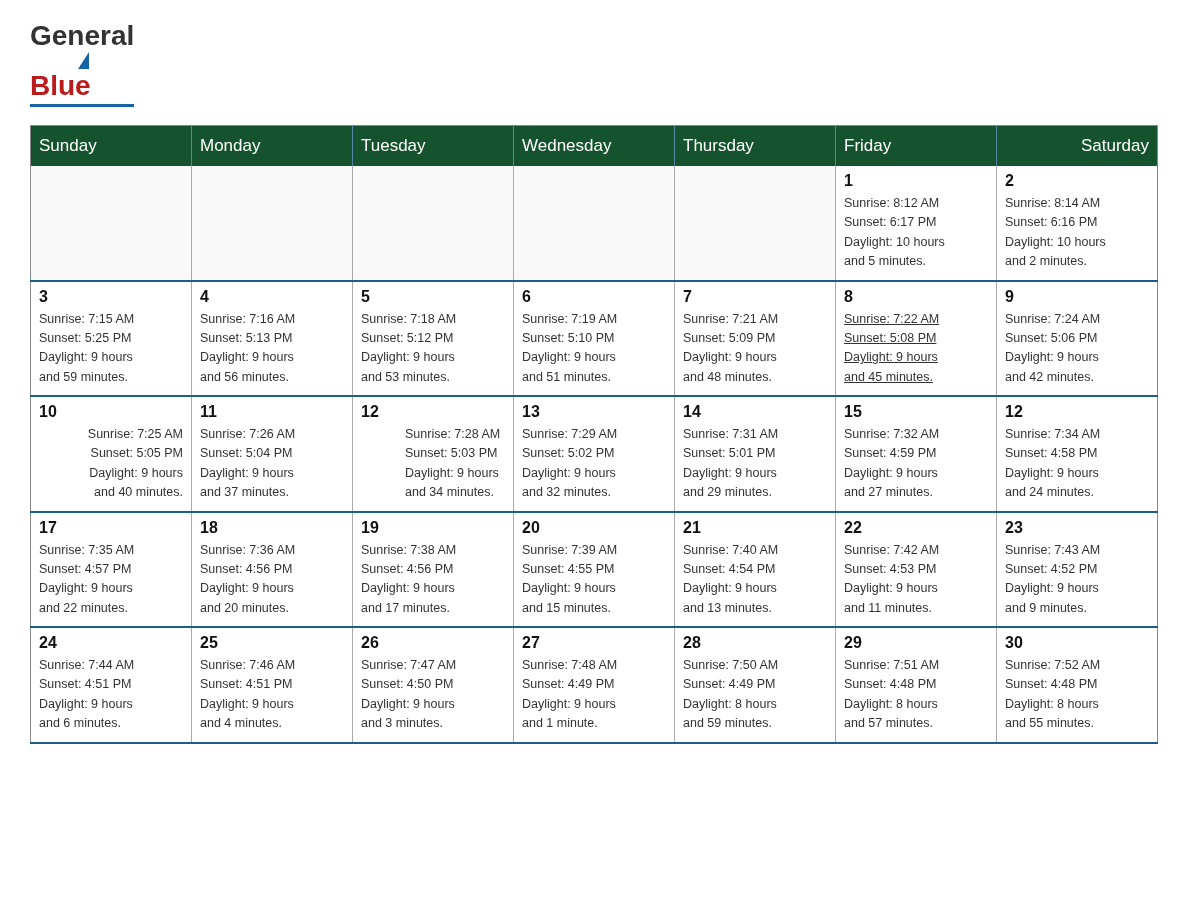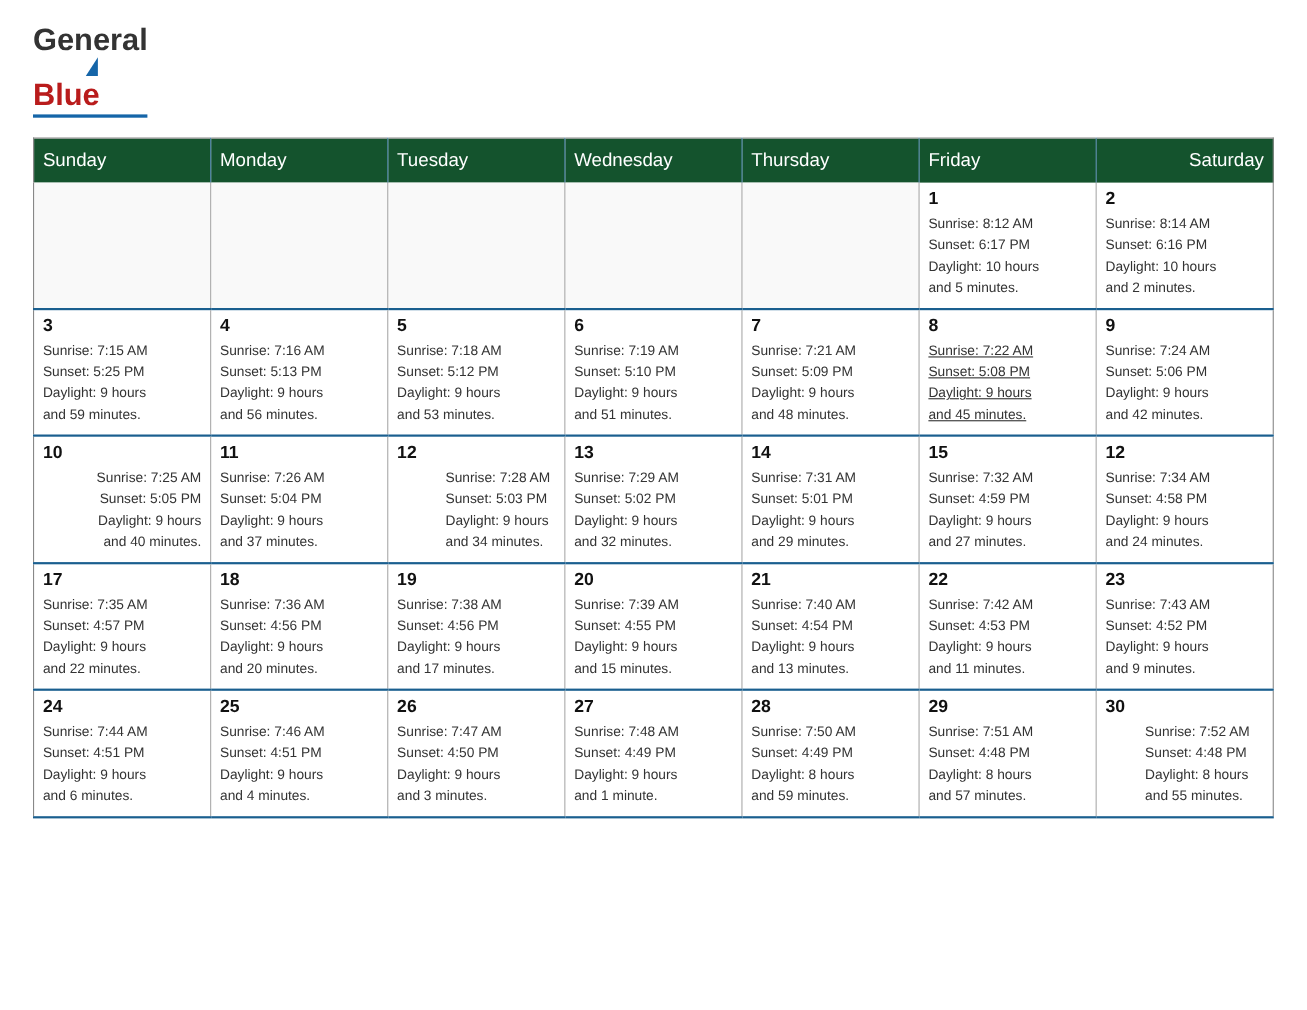--- a/index.html
+++ b/index.html
@@ -327,20 +327,20 @@
         </td>
         <td>
           <span class="day-number">29</span>
           <div class="day-info" style="white-space: pre-line;">Sunrise: 7:51 AM
 Sunset: 4:48 PM
 Daylight: 8 hours
 and 57 minutes.</div>
         </td>
         <td>
           <span class="day-number">30</span>
-          <div class="day-info" style="white-space: pre-line; margin-left: 36px;">Sunrise: 7:52 AM
+          <div class="day-info" style="white-space: pre-line;">Sunrise: 7:52 AM
 Sunset: 4:48 PM
 Daylight: 8 hours
 and 55 minutes.</div>
         </td>
       </tr>
     </tbody>
 </table>
 
 </body></html>

